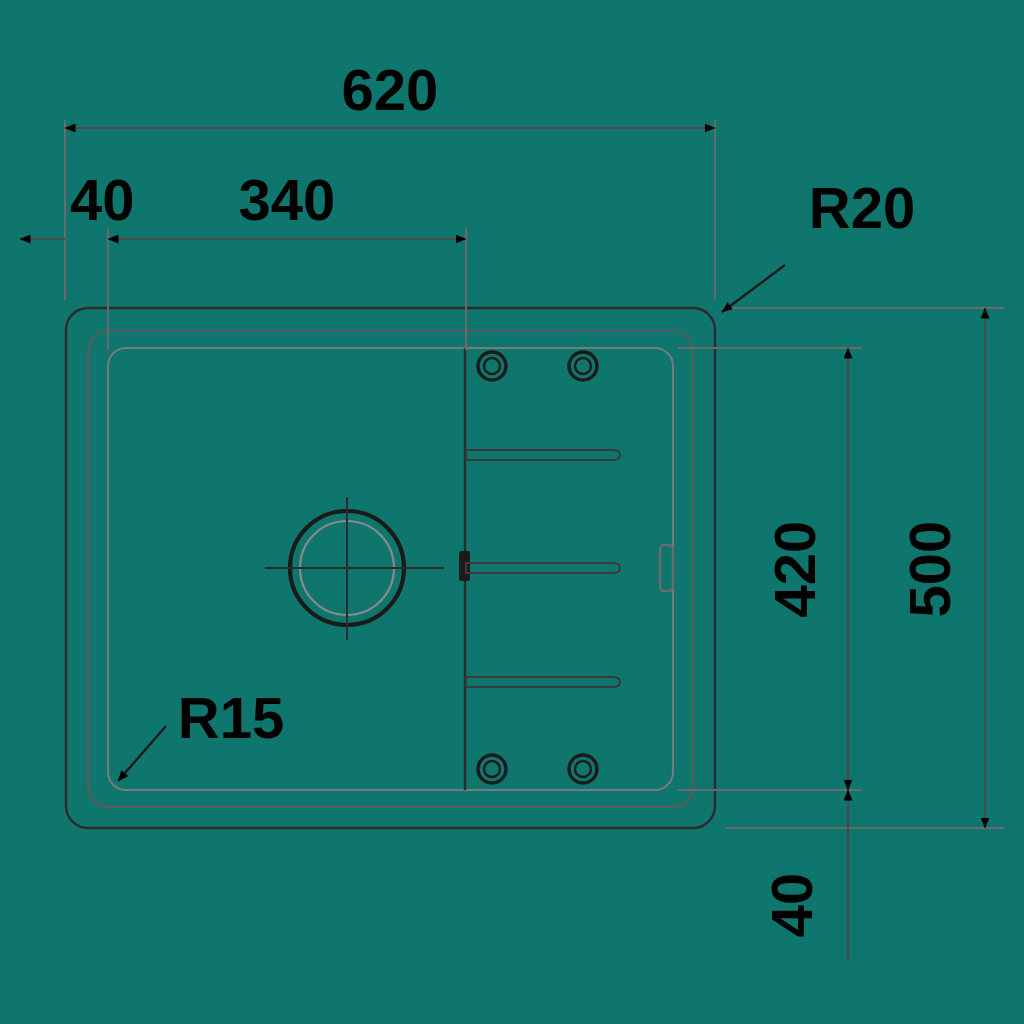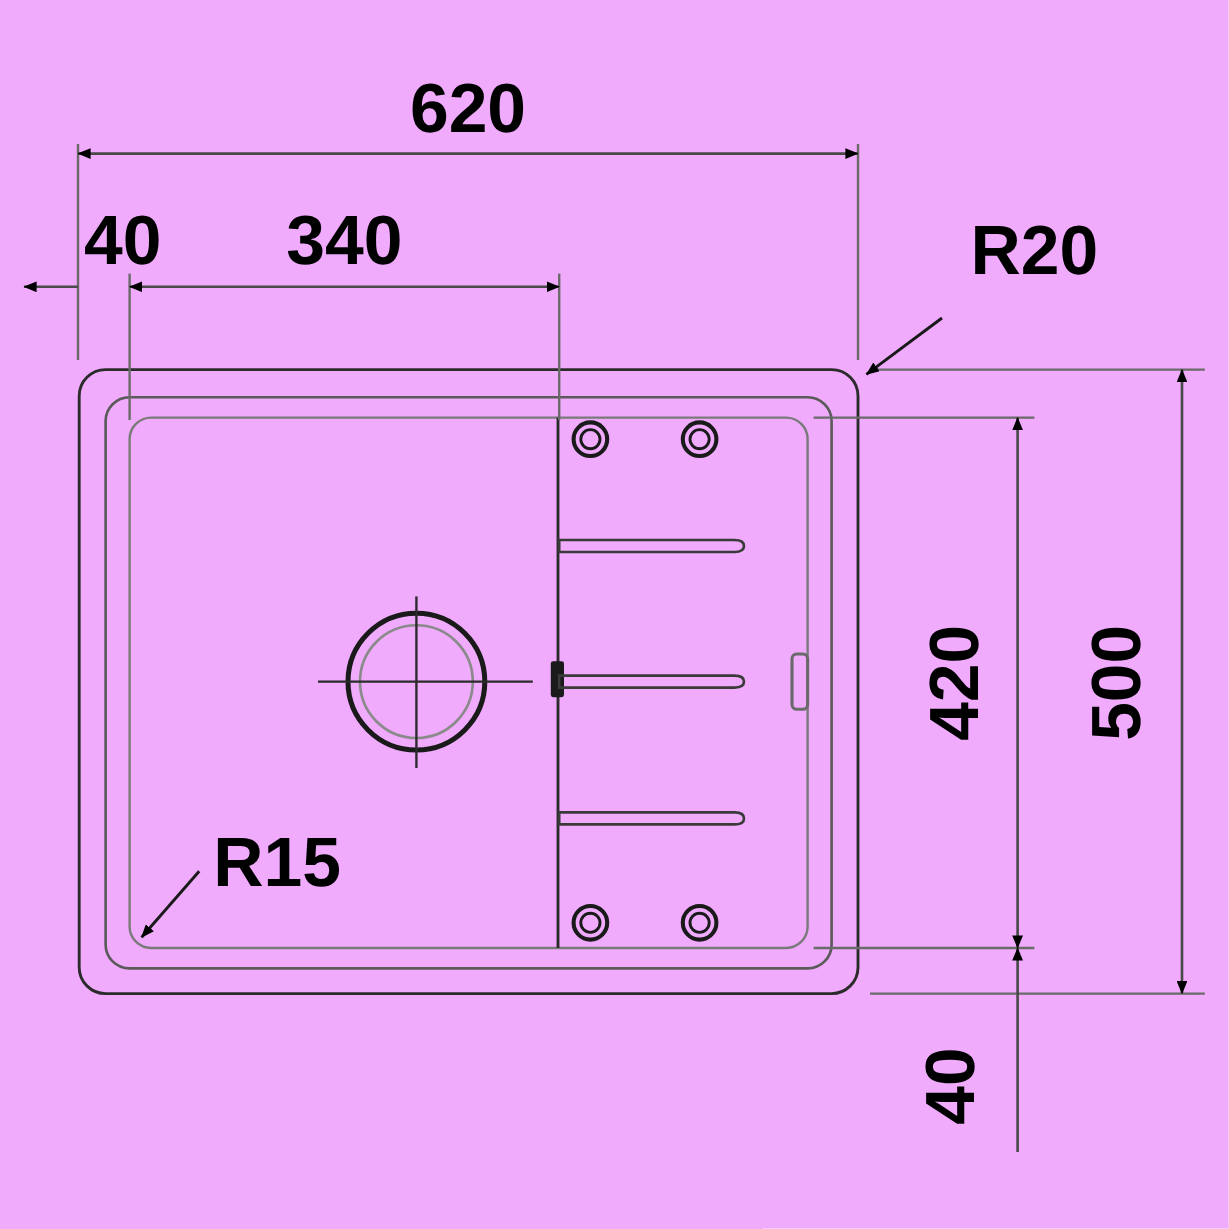--- a/index.html
+++ b/index.html
@@ -8,21 +8,21 @@
     padding: 0;
     background: #ffffff;
   }
   body {
     font-family: "Liberation Sans", sans-serif;
   }
   #canvas {
     position: relative;
     width: 1024px;
     height: 1024px;
-    background: #f0abfc;
+    background: #0f766e;
     overflow: hidden;
   }
   svg.drawing {
     position: absolute;
     top: 0;
     left: 0;
     width: 1024px;
     height: 1024px;
   }
   .dim-text {

